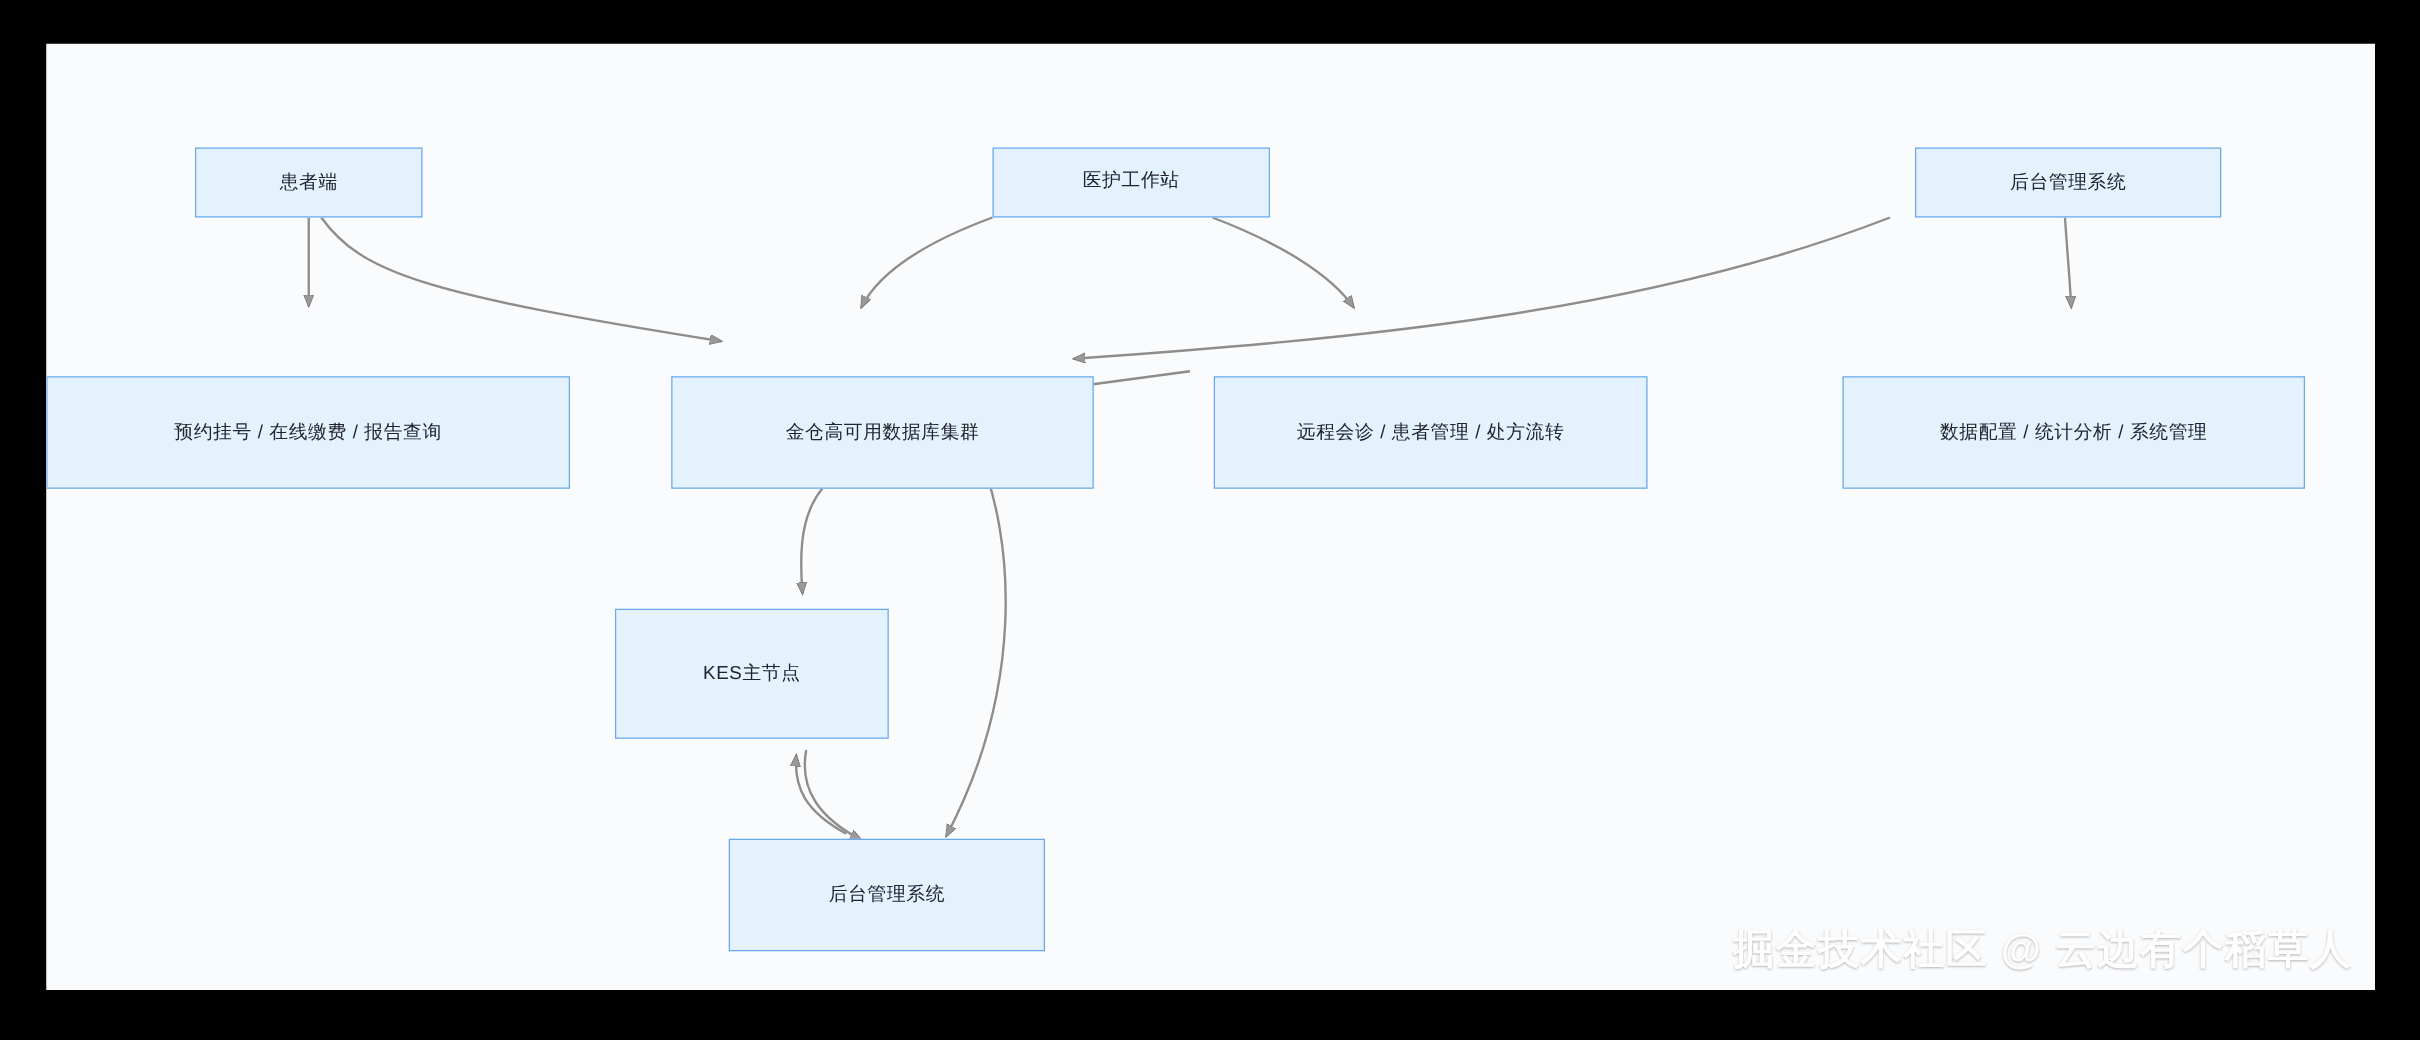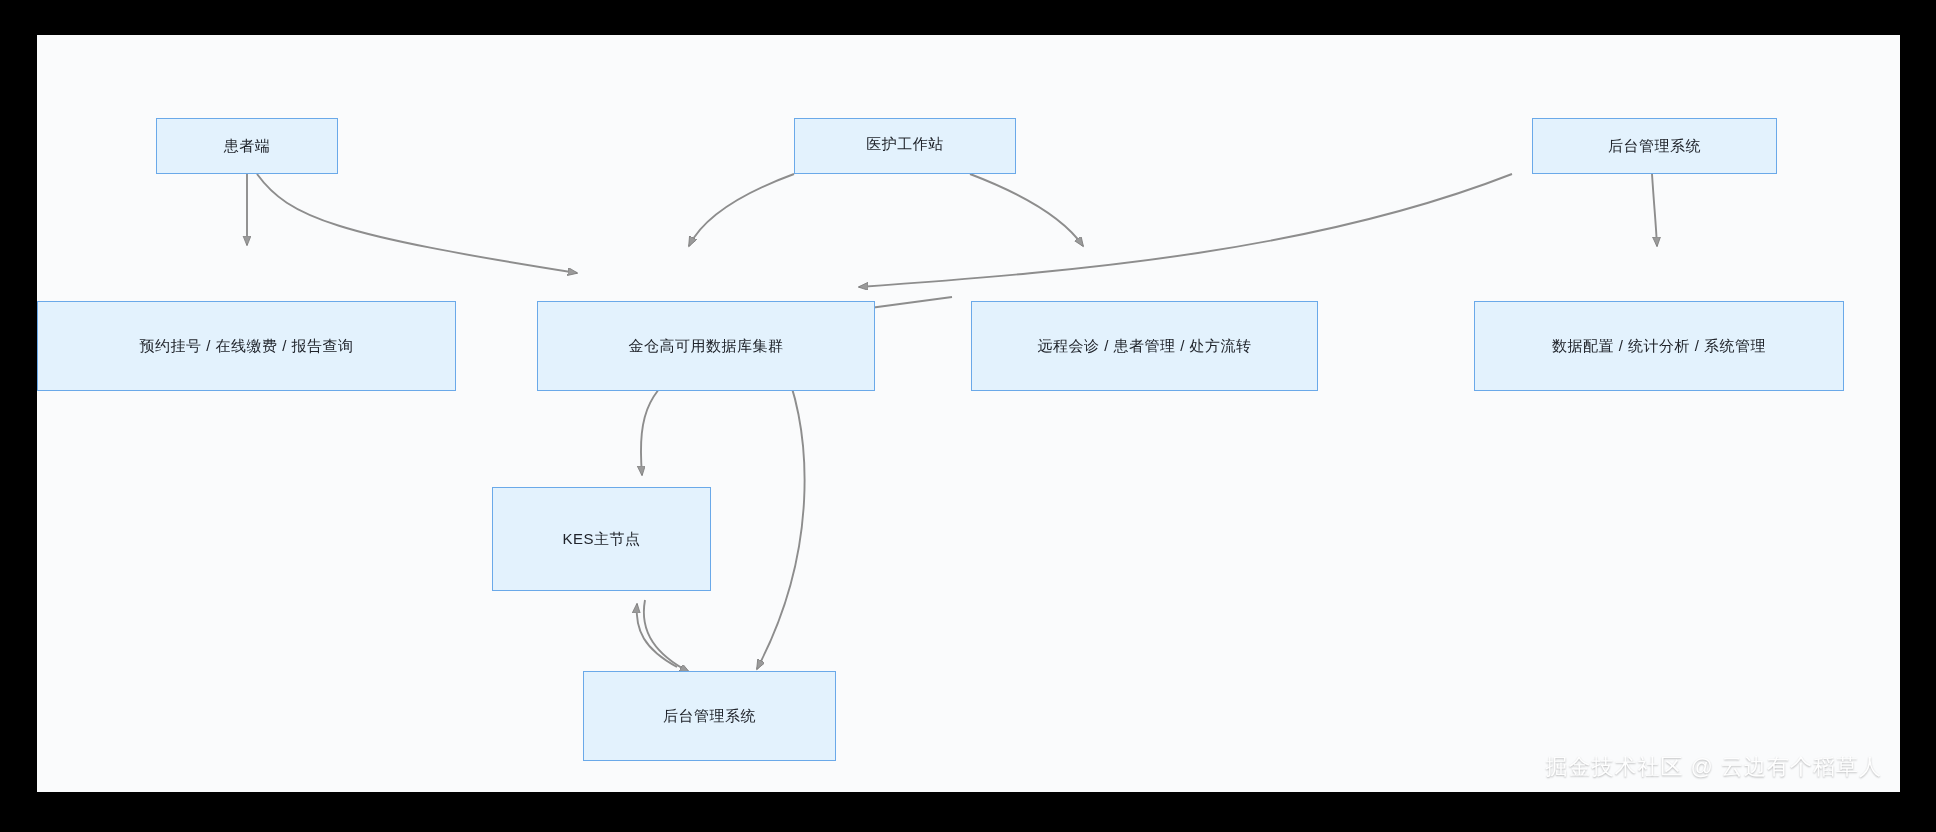--- a/index.html
+++ b/index.html
@@ -53,25 +53,26 @@
   .node-label {
     display: block;
     line-height: 1.2;
   }
   #watermark {
     position: absolute;
     right: 18px;
     bottom: 10px;
     color: #ffffff;
     opacity: 0.82;
-    font-size: 22px;
+    font-size: 33px;
     letter-spacing: 1px;
     white-space: nowrap;
     text-shadow: 0 1px 2px rgba(0,0,0,0.35);
     font-family: "Liberation Sans", "DejaVu Sans", sans-serif;
+    font-weight: bold;
   }
 </style>
 </head>
 <body>
 
 <div id="stage">
 
   <div id="canvas">
 
     <svg id="edges" viewBox="0 0 1863 757" width="1863" height="757" xmlns="http://www.w3.org/2000/svg">

